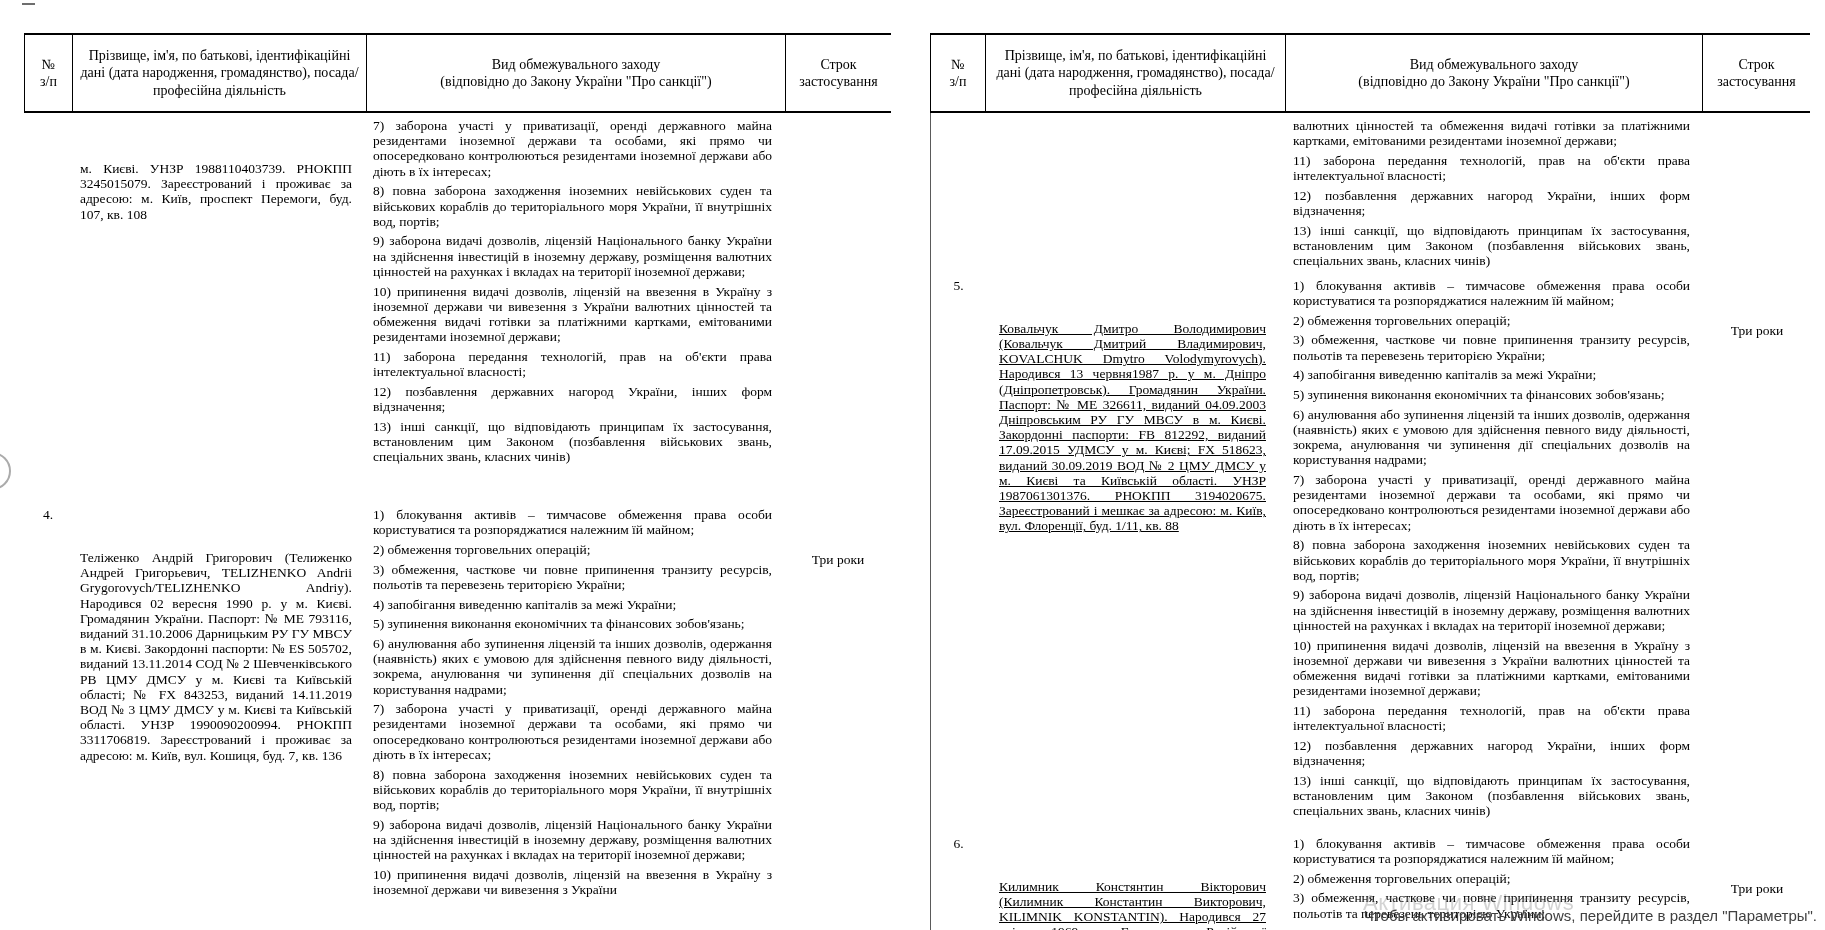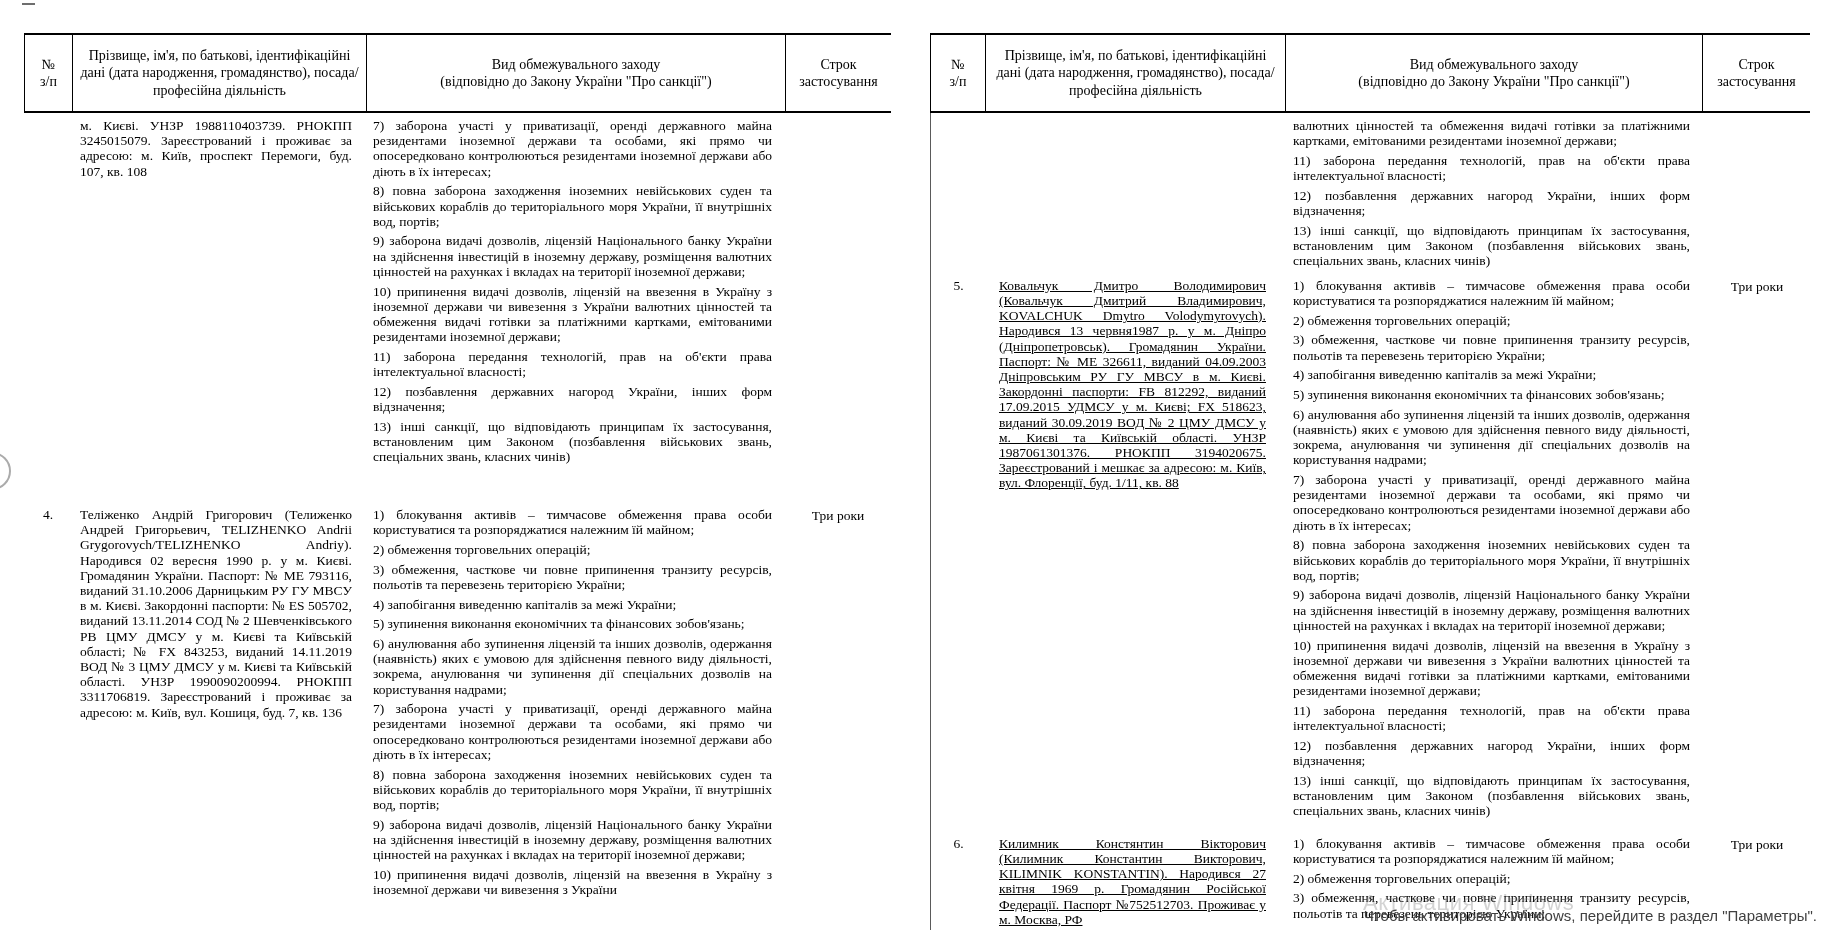--- a/index.html
+++ b/index.html
@@ -27,24 +27,24 @@
     border-right:1px solid #000;display:flex;align-items:center;justify-content:center;
     text-align:center;font-size:14px;line-height:1.22;padding:2px 6px;box-sizing:border-box;
   }
   .pre{white-space:pre-line;}
 
   .tbody{box-sizing:border-box;}
   .page-right .tbody{border-left:1px solid #5a5a5a;min-height:817px;}
   .trow{display:grid;}
   .td{font-size:13.5px;line-height:15.2px;box-sizing:border-box;}
   .td-num{text-align:center;padding-top:5px;}
-  .td-name{padding:5px 14px 0 8px;text-align:justify;}
+  .td-name{padding:5px 14px 0 8px;text-align:justify;margin-top:43px;}
   .page-right .td-name{padding-left:13px;padding-right:20px;text-decoration:underline;}
   .td-measures{padding:5px 13px 0 7px;text-align:justify;}
-  .td-term{text-align:center;padding-top:6px;}
+  .td-term{text-align:center;padding-top:6px;margin-top:44px;}
   .td-measures p{margin:0 0 4.5px 0;}
 
   .row-min-a{min-height:389px;}
   .row-min-a2{min-height:136px;}
   .row-min-5{min-height:558px;}
 
   .wm1{
     position:absolute;left:1363px;top:854px;
     font-family:"Liberation Sans",sans-serif;font-size:22px;
     color:rgba(128,128,128,0.35);letter-spacing:0.5px;margin-top:36px;

